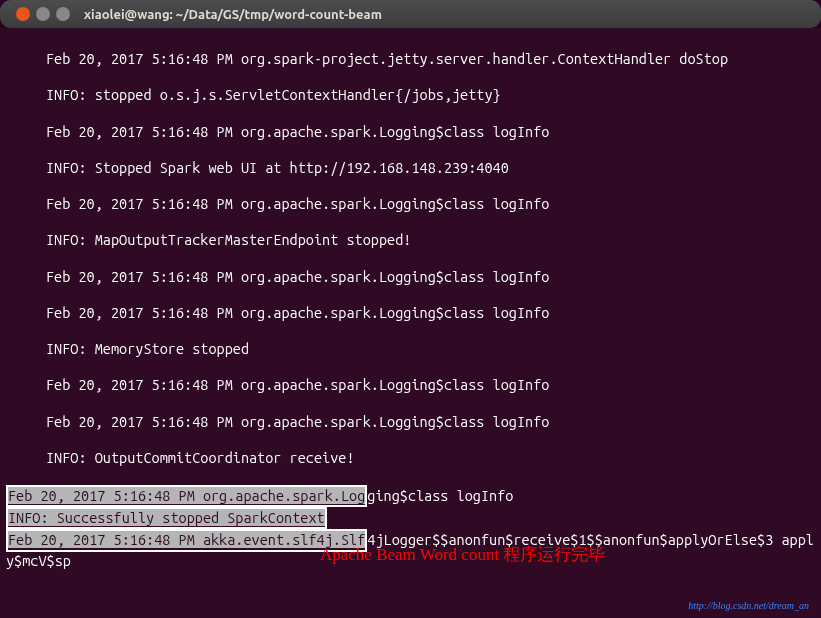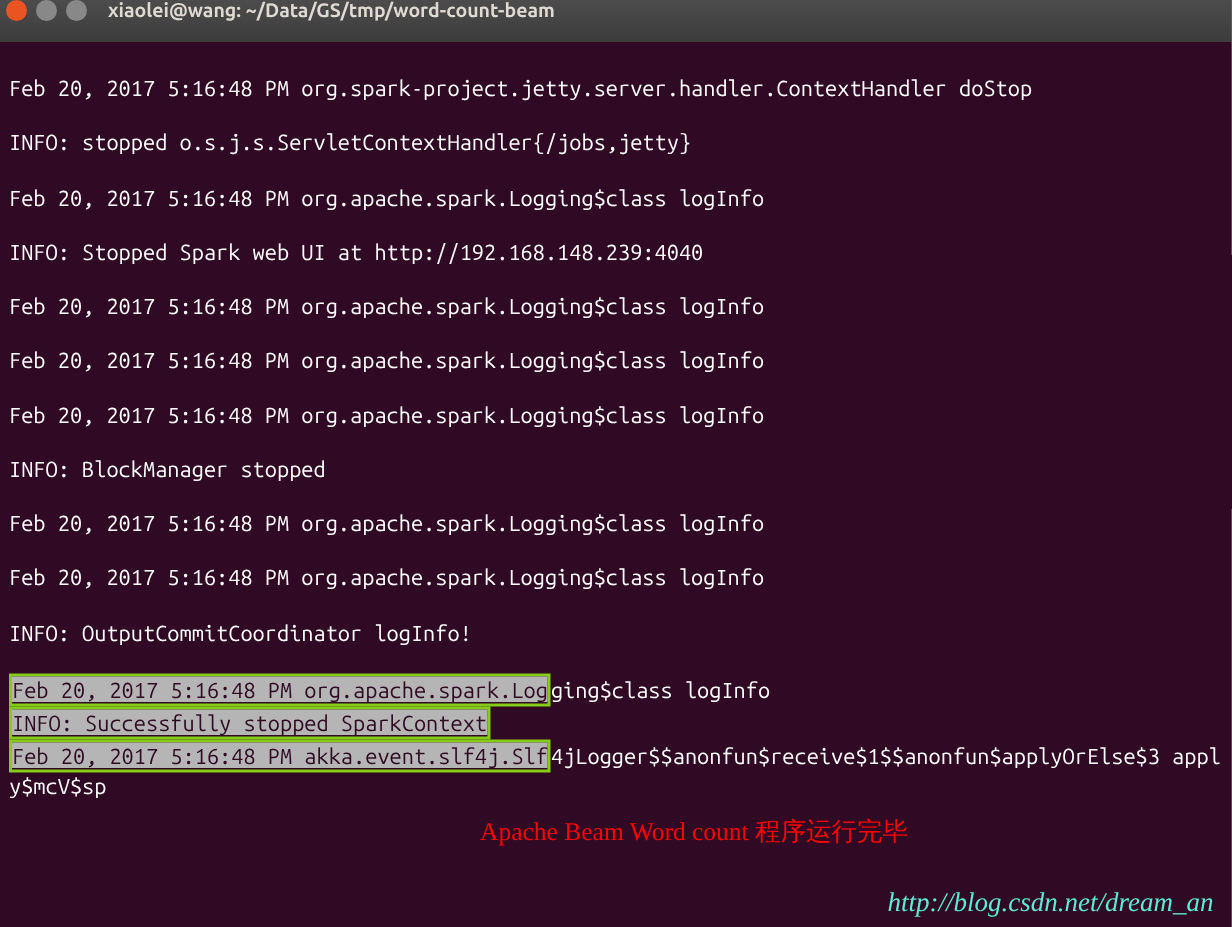--- a/index.html
+++ b/index.html
@@ -18,22 +18,24 @@
       width: 821px;
       height: 618px;
       background: #2c001e;
       display: flex;
       flex-direction: column;
     }
     .titlebar {
       height: 28px;
       background: linear-gradient(to bottom, #4c4c4c, #3c3c3c);
       display: flex;
-      padding: 0 4px;
+      align-items: center;
+      padding: 0 16px;
       gap: 6px;
+      border-radius: 11px;
     }
     .window-btn {
       width: 14px;
       height: 14px;
       border-radius: 50%;
       display: inline-block;
     }
     .btn-close { background: #e95420; }
     .btn-min { background: #888; }
     .btn-max { background: #888; }
@@ -51,70 +53,72 @@
       font-size: 14.5px;
       line-height: 1.25;
       padding: 4px 6px;
       white-space: pre-wrap;
       word-break: break-all;
       position: relative;
       overflow: hidden;
     }
     .terminal-line {
       display: block;
+      margin-left: 40px;
     }
     .highlight-box {
-      border: 2px solid #84cc16;
+      border: 2px solid #ffffff;
       display: inline-block;
       padding: 0;
     }
     .selected-line {
       background: #b5b5b5;
       color: #300a24;
     }
     .annotation {
       color: #ff0000;
       font-size: 17px;
       font-family: "SimSun", serif;
       position: absolute;
       left: 320px;
       top: 516px;
     }
     .watermark {
       position: absolute;
       right: 12px;
       bottom: 6px;
-      color: #5eead4;
-      font-size: 18px;
+      color: #3b82f6;
+      font-size: 10px;
       font-style: italic;
       font-family: serif;
     }
   </style>
 </head>
 <body>
 
 <div class="window">
   <div class="titlebar">
     <span class="window-btn btn-close"></span>
     <span class="window-btn btn-min"></span>
     <span class="window-btn btn-max"></span>
     <span class="title-text">xiaolei@wang: ~/Data/GS/tmp/word-count-beam</span>
   </div>
   <div class="terminal-body">
 <span class="terminal-line">Feb 20, 2017 5:16:48 PM org.spark-project.jetty.server.handler.ContextHandler doStop</span>
 <span class="terminal-line">INFO: stopped o.s.j.s.ServletContextHandler{/jobs,jetty}</span>
 <span class="terminal-line">Feb 20, 2017 5:16:48 PM org.apache.spark.Logging$class logInfo</span>
 <span class="terminal-line">INFO: Stopped Spark web UI at http://192.168.148.239:4040</span>
 <span class="terminal-line">Feb 20, 2017 5:16:48 PM org.apache.spark.Logging$class logInfo</span>
+<span class="terminal-line">INFO: MapOutputTrackerMasterEndpoint stopped!</span>
 <span class="terminal-line">Feb 20, 2017 5:16:48 PM org.apache.spark.Logging$class logInfo</span>
 <span class="terminal-line">Feb 20, 2017 5:16:48 PM org.apache.spark.Logging$class logInfo</span>
-<span class="terminal-line">INFO: BlockManager stopped</span>
+<span class="terminal-line">INFO: MemoryStore stopped</span>
 <span class="terminal-line">Feb 20, 2017 5:16:48 PM org.apache.spark.Logging$class logInfo</span>
 <span class="terminal-line">Feb 20, 2017 5:16:48 PM org.apache.spark.Logging$class logInfo</span>
-<span class="terminal-line">INFO: OutputCommitCoordinator logInfo!</span>
+<span class="terminal-line">INFO: OutputCommitCoordinator receive!</span>
 <span class="highlight-box"><span class="selected-line">Feb 20, 2017 5:16:48 PM org.apache.spark.Log</span></span><span>ging$class logInfo</span>
 <span class="highlight-box"><span class="selected-line">INFO: Successfully stopped SparkContext</span></span>
 <span class="highlight-box"><span class="selected-line">Feb 20, 2017 5:16:48 PM akka.event.slf4j.Slf</span></span><span>4jLogger$$anonfun$receive$1$$anonfun$applyOrElse$3 apply$mcV$sp</span>
 
 
 
 
 
 
 

